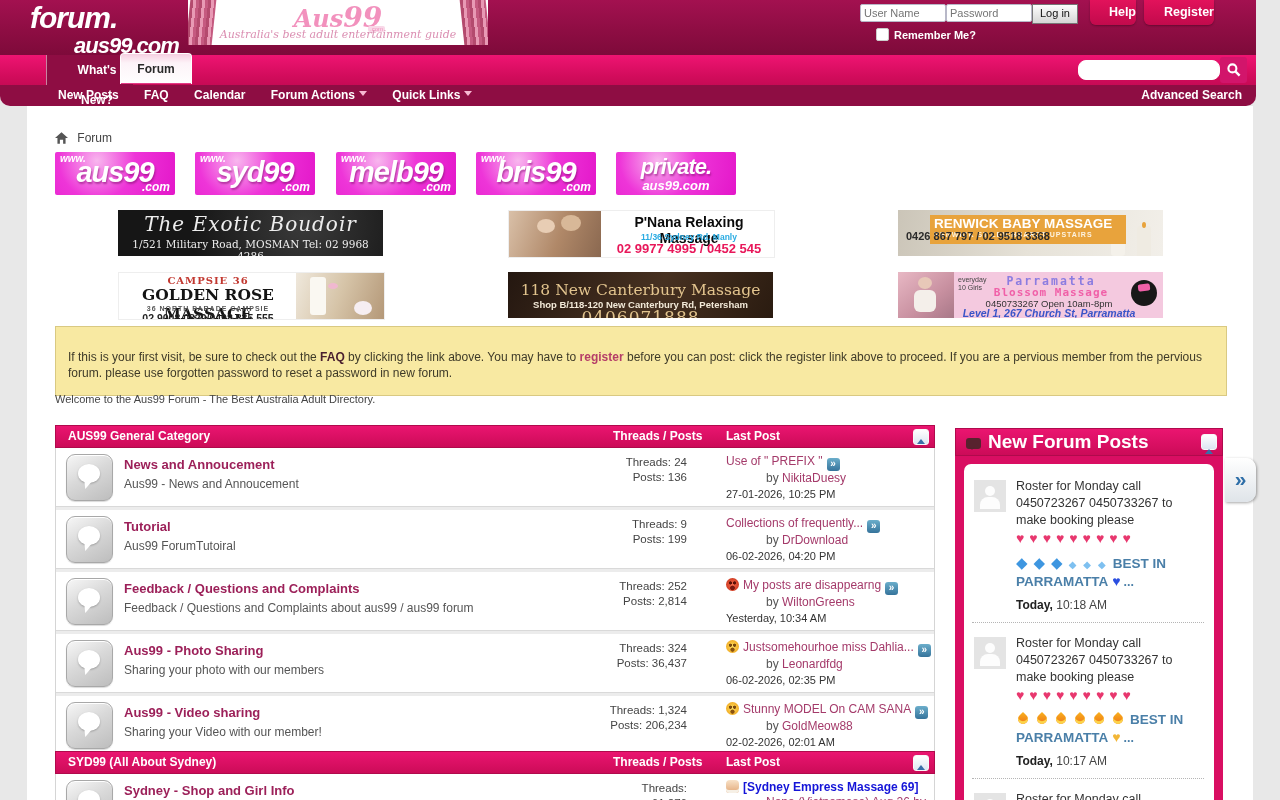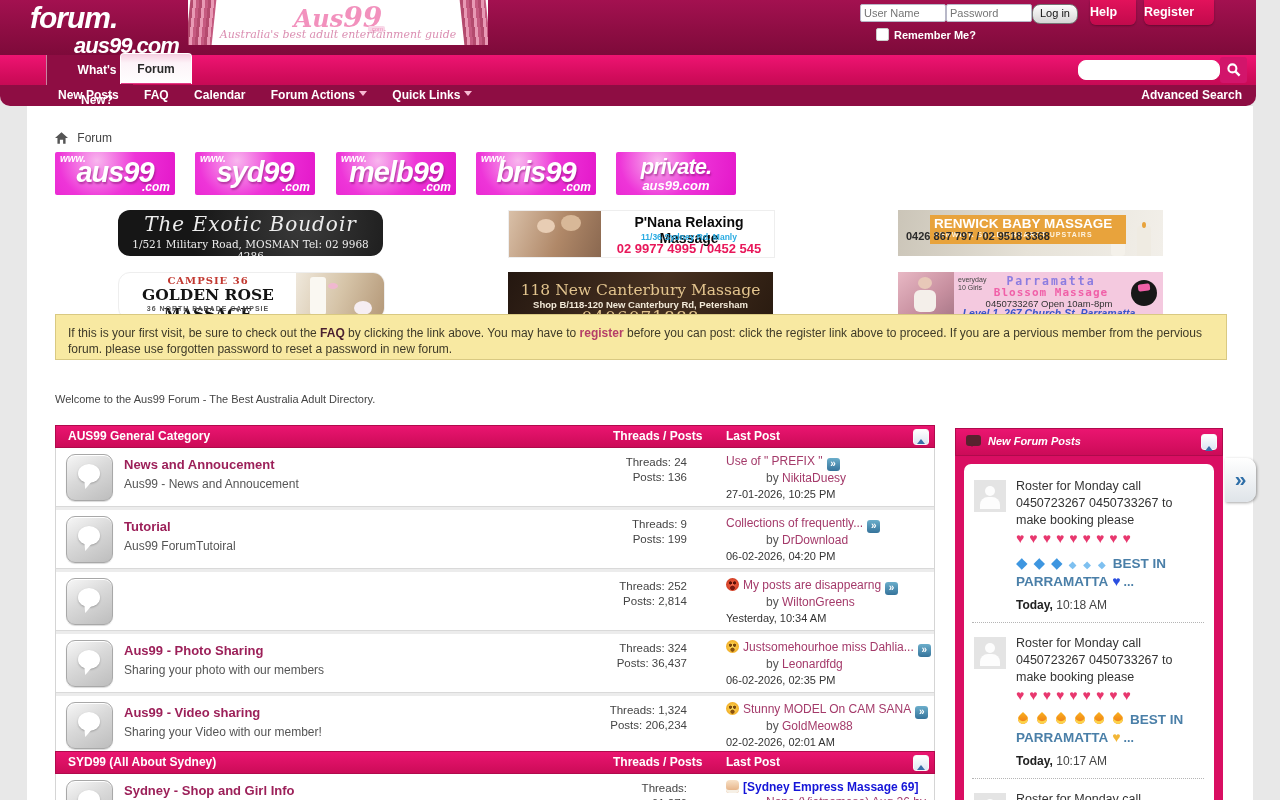--- a/index.html
+++ b/index.html
@@ -31,27 +31,27 @@
   .top-banner .dotcom{position:absolute;left:60%;top:26px;font-size:6px;color:#F291BD;background:#F8D8E8;padding:0 2px;border-radius:2px;}
   .top-banner .bs{position:absolute;left:0;right:0;top:28px;text-align:center;
     font-family:"DejaVu Serif",serif;font-style:italic;color:#DB8FB2;font-size:11px;}
   
   .login-box{position:absolute;left:856px;top:0;width:230px;height:52px;}
   .login-box input{position:absolute;top:4px;height:14px;width:78px;border:1px solid #B8B8C8;
     border-radius:2px;font-size:11px;color:#777;padding:1px 3px;background:#FFF;outline:none;}
   .inp-user{left:4px;}
   .inp-pass{left:90px;}
   .btn-login{position:absolute;left:176px;top:4px;width:44px;height:18px;
-    background:linear-gradient(#FDFDFD,#D6D6D6);border:1px solid #777;border-radius:8px;
+    background:linear-gradient(#FDFDFD,#D6D6D6);border:1px solid #777;border-radius:0;
     font-size:11px;color:#111;text-align:center;line-height:16px;}
   .remember{position:absolute;left:20px;top:28px;color:#FFF;font-size:11px;font-weight:bold;}
   .cb{display:inline-block;width:11px;height:11px;background:#FFF;border:1px solid #CCC;border-radius:2px;
     vertical-align:-2px;margin-right:5px;}
   .btn-pill{position:absolute;top:0;height:25px;background:linear-gradient(#E2125B,#C20A4C);
-    border-radius:0 0 6px 6px;color:#FFF;font-weight:bold;font-size:12.5px;text-align:left;line-height:25px;
+    border-radius:0 0 6px 6px;color:#FFF;font-weight:bold;font-size:12.5px;text-align:right;line-height:25px;
     box-shadow:0 1px 2px rgba(0,0,0,.3);}
   .btn-help{left:1090px;width:46px;}
   .btn-register{left:1144px;width:70px;}
   
   .tab{position:absolute;top:55px;height:30px;line-height:30px;font-weight:bold;font-size:12px;text-align:center;}
   .tab-whatsnew{left:46px;width:72px;background:#8E0D43;color:#FFF;border-left:1px solid rgba(255,255,255,.5);padding-left:14px;}
   .tab-forum{left:120px;width:70px;top:53px;height:30px;line-height:30px;color:#2A2A2A;
     background:linear-gradient(#F6CFE1 0%,#FDF3F8 30%,#FFFFFF 100%);
     border:1px solid #FFF;border-bottom:none;border-radius:4px 4px 0 0;box-shadow:0 -1px 0 #E23C86 inset;}
   
@@ -75,21 +75,21 @@
     background:radial-gradient(circle at 35% 20%,#F8B6EE 0%,#EE35D8 45%,#E316C9 100%);font-style:italic;font-weight:bold;}
   .sb .www{position:absolute;left:5px;top:1px;font-size:10px;}
   .sb .main{position:absolute;left:0;right:0;top:4px;text-align:center;font-size:29px;letter-spacing:-1px;
     text-shadow:1px 2px 2px rgba(140,20,120,.6);}
   .sb .com{position:absolute;right:5px;bottom:1px;font-size:12px;}
   .sb.alt .main{font-size:22px;top:2px;}
   .sb.alt .com{right:0;left:0;text-align:center;bottom:2px;font-size:13px;}
   
   .ad{position:absolute;width:265px;height:46px;overflow:hidden;}
   .row1{top:210px;} .row2{top:272px;}
-  .adL{left:118px;border-radius:12px;} .adC{left:508px;} .adR{left:898px;}
+  .adL{left:118px;} .adC{left:508px;} .adR{left:898px;}
   .ad-exotic{background:radial-gradient(circle at 70% 30%,#3A3A3A 0%,#161616 60%);color:#EDEDED;text-align:center;}
   .ad-exotic .t{font-family:"DejaVu Serif",serif;font-style:italic;font-size:20px;margin-top:2px;letter-spacing:1px;}
   .ad-exotic .a{font-family:"DejaVu Serif",serif;font-size:10.5px;margin-top:2px;}
   .ad-pnana{background:#FFF;border:1px solid #EEE;}
   .ad-pnana .photo{position:absolute;left:0;top:0;width:92px;height:46px;
     background:linear-gradient(110deg,#D9C0A8 0%,#B08868 55%,#8A6850 100%);}
   .ad-pnana .photo::before{content:"";position:absolute;left:28px;top:8px;width:18px;height:14px;border-radius:50%;background:#E8CDB4;}
   .ad-pnana .photo::after{content:"";position:absolute;left:52px;top:4px;width:20px;height:16px;border-radius:50%;background:#D8B898;}
   .ad-pnana .t{position:absolute;left:96px;top:3px;width:168px;text-align:center;font-size:14px;font-weight:bold;color:#0A0A0A;}
   .ad-pnana .a{position:absolute;left:96px;top:21px;width:168px;text-align:center;font-size:8.5px;color:#29ABE2;font-weight:bold;}
@@ -122,22 +122,22 @@
   .ad-blossom .corner{position:absolute;left:60px;top:4px;font-size:7px;color:#444;line-height:8px;}
   .ad-blossom .t1{position:absolute;left:78px;top:2px;width:150px;text-align:center;color:#8B7CE0;
     font-family:"DejaVu Sans Mono",monospace;font-weight:bold;font-size:11.5px;letter-spacing:2px;}
   .ad-blossom .t2{position:absolute;left:78px;top:14px;width:150px;text-align:center;color:#F060A8;
     font-family:"DejaVu Sans Mono",monospace;font-weight:bold;font-size:11px;letter-spacing:1px;}
   .ad-blossom .p{position:absolute;left:56px;top:26px;width:190px;text-align:center;color:#333;font-size:9.5px;}
   .ad-blossom .a{position:absolute;left:48px;top:35px;width:206px;text-align:center;color:#3A55C8;font-size:10.5px;font-weight:bold;font-style:italic;}
   .ad-blossom .logo-dot{position:absolute;right:6px;top:8px;width:26px;height:26px;border-radius:50%;background:#181818;}
   .ad-blossom .logo-dot::before{content:"";position:absolute;left:7px;top:4px;width:12px;height:7px;background:#F060A8;border-radius:2px;transform:rotate(-8deg);}
   
-  .notice{position:absolute;left:55px;top:314px;width:1146px;height:24px;background:#F8E9A2;border:1px solid #D9C982;
-    padding:10px 12px;font-size:12px;color:#3E3A28;line-height:16px;}
+  .notice{position:absolute;left:55px;top:326px;width:1146px;height:24px;background:#F8E9A2;border:1px solid #D9C982;
+    padding:22px 12px;font-size:12px;color:#3E3A28;line-height:16px;}
   .notice a.faq{color:#4A2030;font-weight:bold;}
   .notice a.reg{color:#B53E68;font-weight:bold;}
   
   .page-title{position:absolute;left:55px;top:374px;font-size:15px;font-weight:bold;color:#2E2E2E;}
   .page-sub{position:absolute;left:55px;top:393px;font-size:11px;color:#444;}
   
   .ftable{position:absolute;left:55px;width:880px;}
   .ft1{top:425px;} .ft2{top:751px;}
   .cat-header{position:relative;height:21px;background:linear-gradient(#EA1570,#CC0B58);
     border:1px solid #B00A4C;color:#FFF;font-size:12px;font-weight:bold;line-height:20px;padding-left:40px;}
@@ -177,21 +177,21 @@
     radial-gradient(circle at 66% 40%,#7A4A10 1.3px,rgba(0,0,0,0) 1.9px),
     radial-gradient(circle at 50% 74%,#8A5210 1.8px,rgba(0,0,0,0) 2.4px),
     radial-gradient(#FFE066 0%,#F0A81E 80%);}
   .mini-emoji[data-kind="thumbs"]{border-radius:4px 4px 3px 3px;background:linear-gradient(#F8E2C8,#E2A878);box-shadow:inset 0 -3px 0 #F6F0E6;}
   .golast{display:inline-block;width:13px;height:13px;border-radius:3px;margin-left:4px;vertical-align:-2px;
     background:linear-gradient(#6BAECB,#35739B);color:#FFF;font-size:10px;font-weight:bold;text-align:center;line-height:12px;}
   .golast::after{content:"»";}
   
   .sidebar{position:absolute;left:955px;top:428px;width:268px;height:380px;}
   .s-header{position:relative;height:26px;background:linear-gradient(#EA1570,#CC0B58);border:1px solid #B00A4C;
-    color:#FFF;font-size:11px;font-weight:bold;line-height:25px;font-style:italic;}
+    color:#FFF;font-size:19px;font-weight:bold;line-height:25px;}
   .bubble-icon{display:inline-block;width:15px;height:11px;background:#58222E;border-radius:3px;margin:0 7px 0 10px;position:relative;vertical-align:-1px;}
   .bubble-icon::after{content:"";position:absolute;left:3px;bottom:-4px;border:3px solid transparent;border-top:4px solid #58222E;}
   .s-body{background:#D90E62;padding:8px 9px 9px 9px;min-height:340px;}
   .s-card{background:#FFF;border-radius:7px;padding:2px 10px 10px 8px;min-height:320px;}
   .s-post{position:relative;padding:12px 0 8px 44px;font-size:12.5px;color:#333;line-height:17px;border-bottom:1px dotted #B5B5B5;}
   .s-post:last-child{border-bottom:none;}
   .s-avatar{position:absolute;left:2px;top:14px;width:32px;height:32px;background:#E4E4E4;}
   .s-avatar::before{content:"";position:absolute;left:11px;top:6px;width:10px;height:10px;border-radius:50%;background:#FDFDFD;}
   .s-avatar::after{content:"";position:absolute;left:6px;top:17px;width:20px;height:12px;border-radius:8px 8px 0 0;background:#FDFDFD;}
   .s-hearts{margin-top:1px;}
@@ -384,20 +384,24 @@
         </div>
         <div class="f-last">
           <div><a class="lp-title">Collections of frequently...</a><a class="golast"></a></div>
           <div class="by"><span>by</span> <a>DrDownload</a></div>
           <div class="dt">06-02-2026, 04:20 PM</div>
         </div>
       </div>
 
       <div class="frow">
         <span class="ficon"></span>
+        <div class="f-main">
+          <a class="f-title">Feedback / Questions and Complaints</a>
+          <div class="f-desc">Feedback / Questions and Complaints about aus99 / aus99 forum</div>
+        </div>
         <div class="f-stats">
           <div>Threads: 252</div>
           <div>Posts: 2,814</div>
         </div>
         <div class="f-last">
           <div><span class="mini-emoji" data-kind="angry"></span><a class="lp-title">My posts are disappearng</a><a class="golast"></a></div>
           <div class="by"><span>by</span> <a>WiltonGreens</a></div>
           <div class="dt">Yesterday, 10:34 AM</div>
         </div>
       </div>

